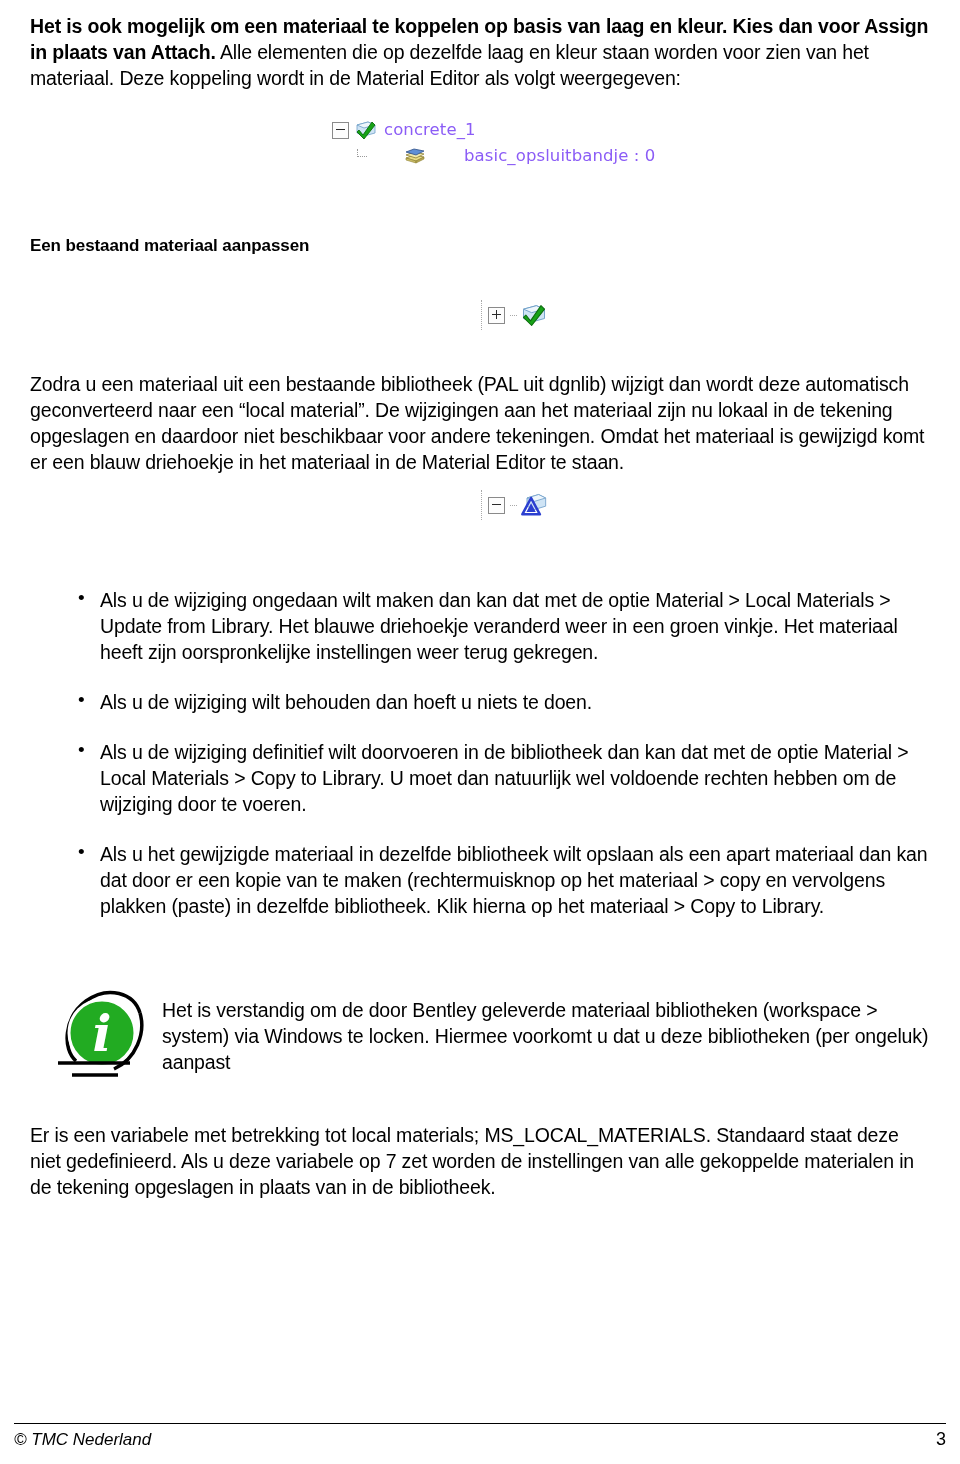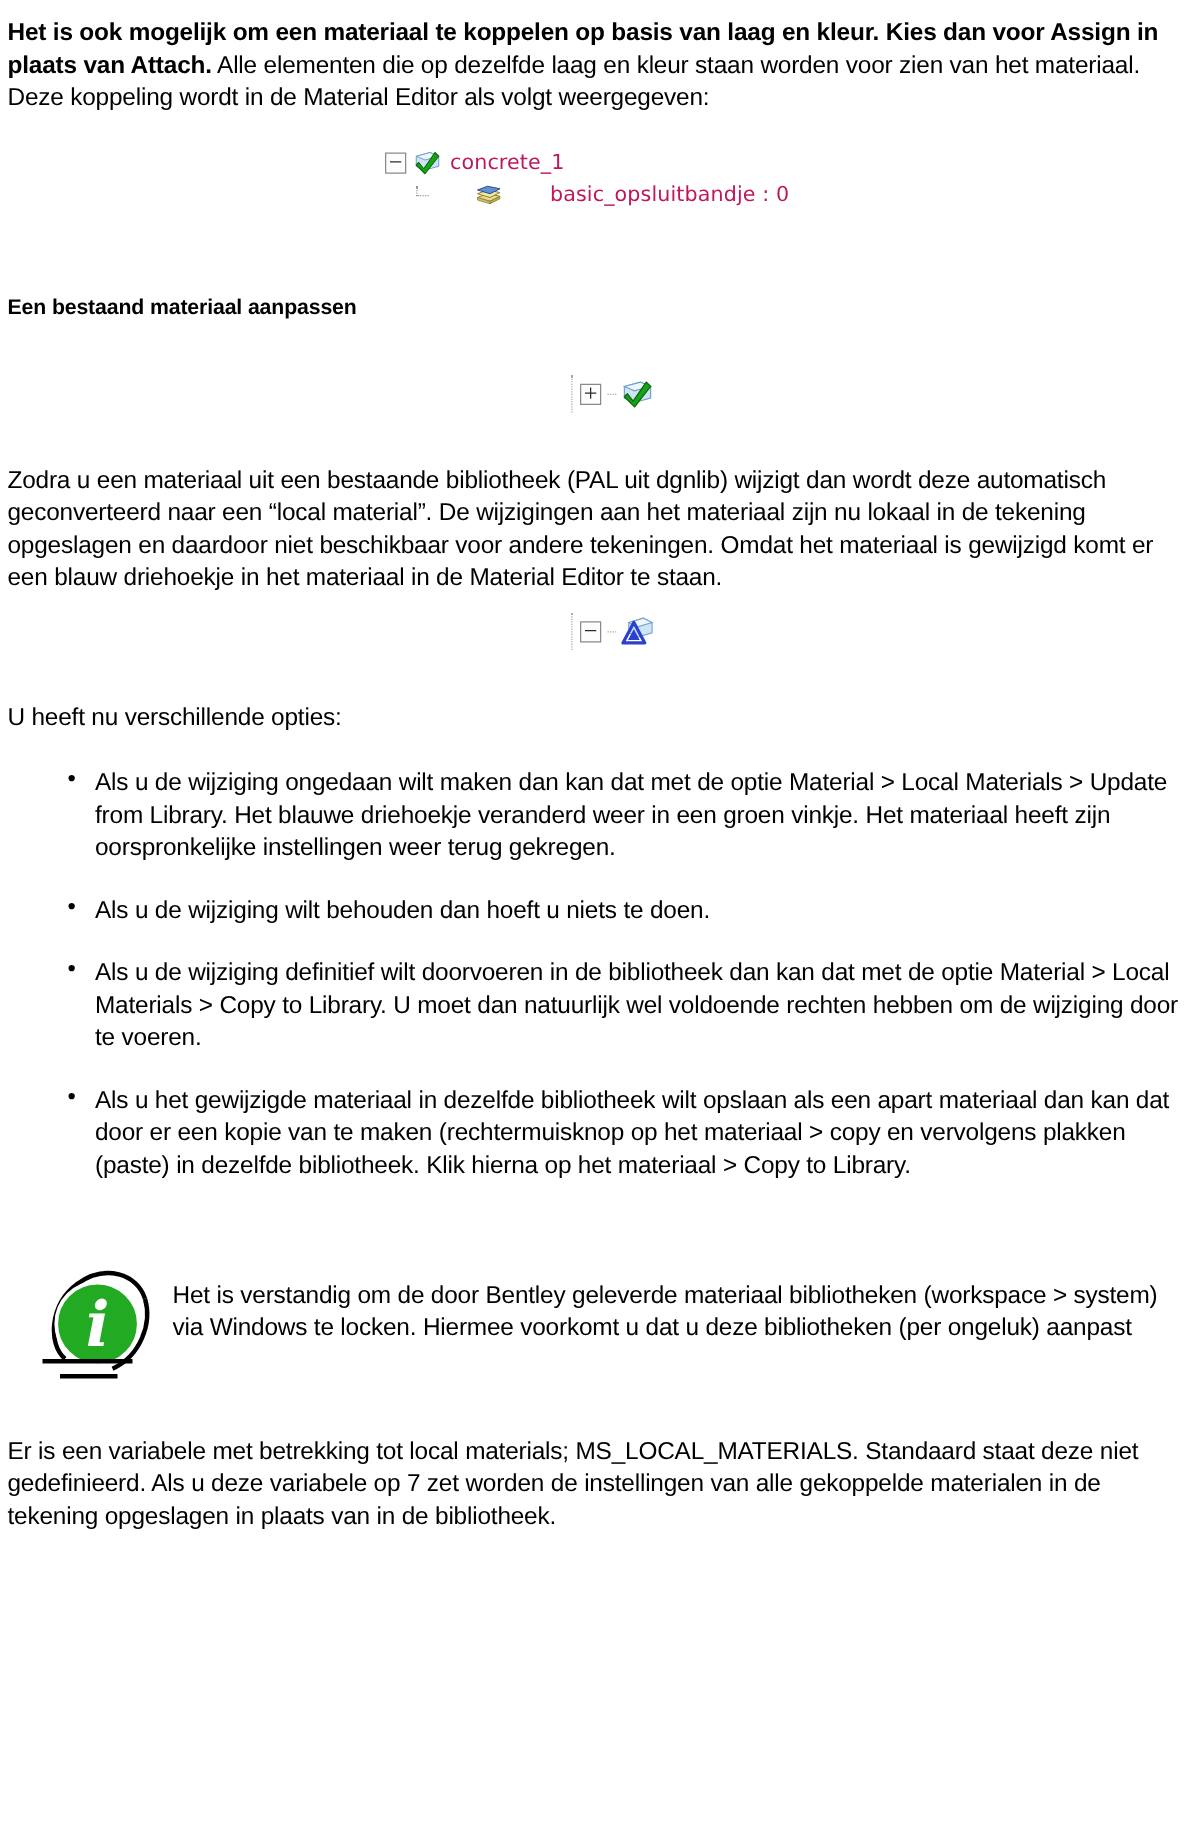--- a/index.html
+++ b/index.html
@@ -13,21 +13,21 @@
     position: relative;
     font-family: "Liberation Sans", sans-serif;
     color: #000000;
     overflow: hidden;
   }
   .page {
     position: relative;
     width: 960px;
     height: 1464px;
     box-sizing: border-box;
-    padding: 0 6px;
+    padding: 0 30px;
   }
   p.body-text {
     margin: 0;
     font-size: 19.5px;
     line-height: 26px;
     letter-spacing: -0.15px;
     text-align: left;
   }
   .bold {
     font-weight: bold;
@@ -45,21 +45,21 @@
 
   
   .figure-row {
     display: flex;
     justify-content: flex-start;
   }
   .tree-figure {
     margin-left: 302px;
     font-family: "DejaVu Sans", sans-serif;
     font-size: 16px;
-    color: #be185d;
+    color: #8b5cf6;
     user-select: none;
   }
   .tree-node {
     display: flex;
     align-items: center;
     height: 26px;
     white-space: nowrap;
   }
   .tree-node.child {
     margin-left: 22px;
@@ -306,21 +306,20 @@
         <path d="M6 5 L16 2 L22 5 L12 8 Z" fill="#eef6fc" stroke="#7aa6cd" stroke-width="0.8"></path>
         <path d="M9 19 L2 19 L9.5 5 L17 19 L10.5 19 Z" fill="none" stroke="#2b3fd0" stroke-width="2.2" stroke-linejoin="round"></path>
         <path d="M9.5 9.5 L13.5 17 L5.5 17 Z" fill="#2b3fd0"></path>
       </svg>
     </span>
   </div>
 
   <div class="spacer-md"></div>
   <div class="spacer-sm"></div>
 
-  <p class="body-text">U heeft nu verschillende opties:</p>
 
   <div class="spacer-md"></div>
 
   <ul class="opts">
     <li>Als u de wijziging ongedaan wilt maken dan kan dat met de optie Material &gt; Local Materials &gt; Update from Library. Het blauwe driehoekje veranderd weer in een groen vinkje. Het materiaal heeft zijn oorspronkelijke instellingen weer terug gekregen.</li>
     <li>Als u de wijziging wilt behouden dan hoeft u niets te doen.</li>
     <li>Als u de wijziging definitief wilt doorvoeren in de bibliotheek dan kan dat met de optie Material &gt; Local Materials &gt; Copy to Library. U moet dan natuurlijk wel voldoende rechten hebben om de wijziging door te voeren.</li>
     <li>Als u het gewijzigde materiaal in dezelfde bibliotheek wilt opslaan als een apart materiaal dan kan dat door er een kopie van te maken (rechtermuisknop op het materiaal &gt; copy en vervolgens plakken (paste) in dezelfde bibliotheek. Klik hierna op het materiaal &gt; Copy to Library.</li>
   </ul>
 
@@ -339,14 +338,21 @@
       </svg>
     </div>
     <div class="note-text">Het is verstandig om de door Bentley geleverde materiaal bibliotheken (workspace &gt; system) via Windows te locken. Hiermee voorkomt u dat u deze bibliotheken (per ongeluk) aanpast</div>
   </div>
 
   <div class="spacer-md"></div>
   <div class="spacer-sm"></div>
 
   <p class="body-text">Er is een variabele met betrekking tot local materials; MS_LOCAL_MATERIALS. Standaard staat deze niet gedefinieerd. Als u deze variabele op 7 zet worden de instellingen van alle gekoppelde materialen in de tekening opgeslagen in plaats van in de bibliotheek.</p>
 
+  <div class="footer">
+    <div class="footer-rule"></div>
+    <div class="footer-row">
+      <span>© TMC Nederland</span>
+      <span class="footer-page">3</span>
+    </div>
+  </div>
 
 </div>
 
 </body></html>

